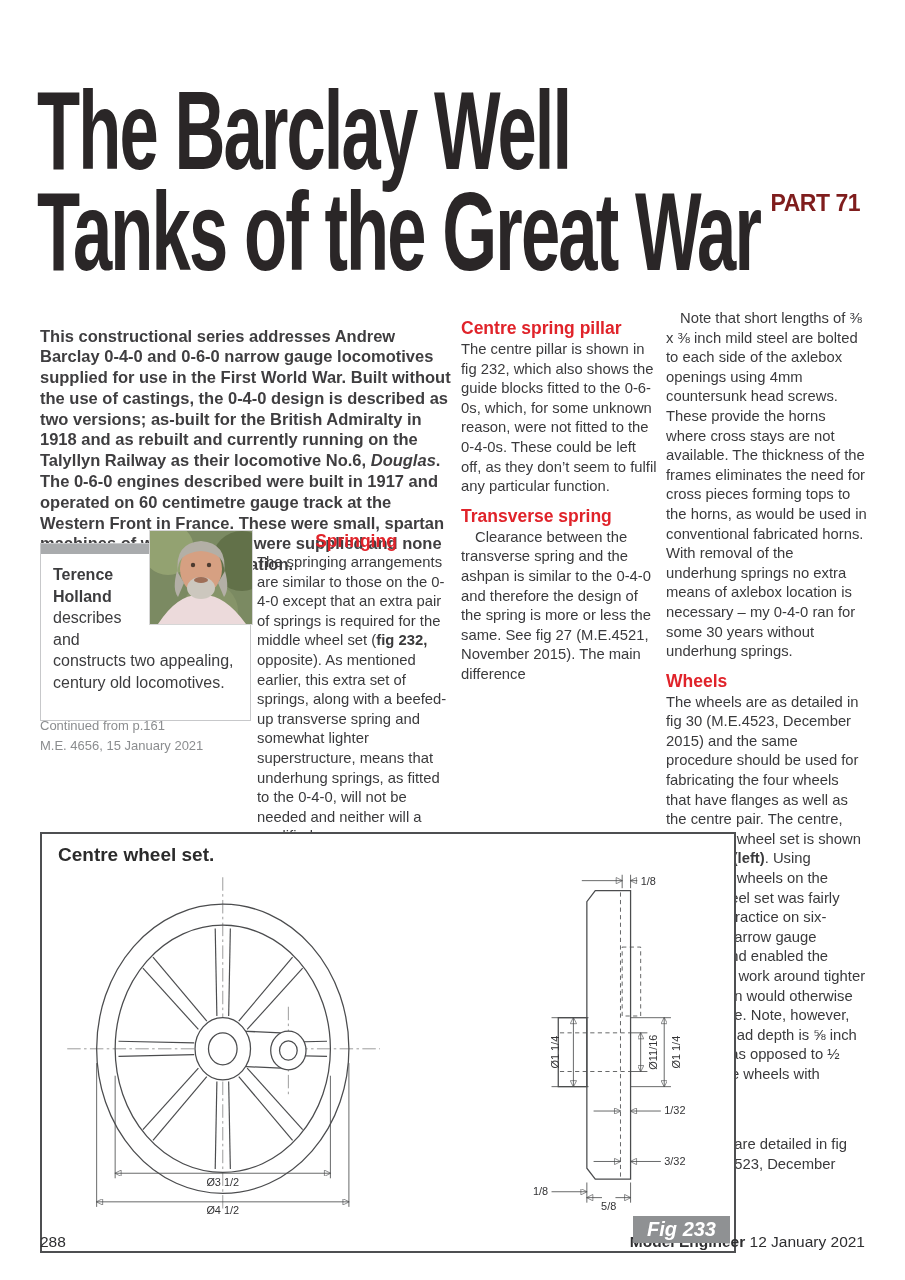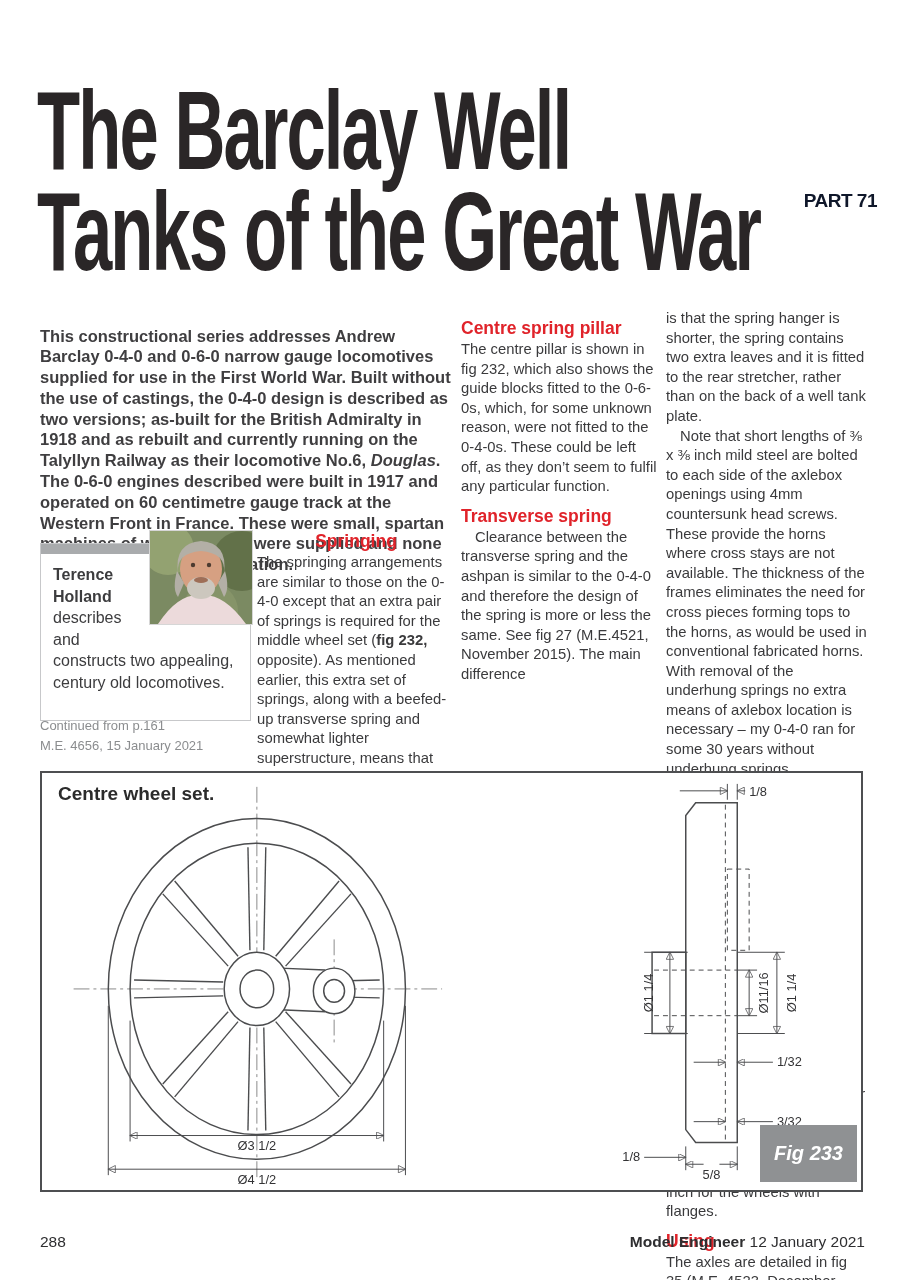--- a/index.html
+++ b/index.html
@@ -4,22 +4,22 @@
 <style>
   html,body{margin:0;padding:0;background:#ffffff;}
   .page{position:relative;width:905px;height:1280px;background:#ffffff;overflow:hidden;
         font-family:"Liberation Sans",sans-serif;color:#3d3d3f;}
 
   
   .masthead{position:absolute;left:37px;top:80px;}
   .mast-line{display:block;white-space:nowrap;font-weight:bold;color:#2a2627;
              font-size:112px;line-height:101px;letter-spacing:-3px;
              transform:scaleX(0.63);transform-origin:0 0;}
-  .part-label{position:absolute;top:190px;right:28px;color:#0f172a;font-weight:bold;
-              font-size:19px;letter-spacing:-0.5px;}
+  .part-label{position:absolute;top:190px;right:45px;color:#7f1d1d;font-weight:bold;
+              font-size:23px;letter-spacing:-0.5px;}
 
   
   .intro{position:absolute;left:40px;top:309px;width:417px;font-weight:bold;
          font-size:16.5px;line-height:20.8px;color:#3f3e40;}
   .intro i{font-style:italic;}
 
   
   .author-card{position:absolute;left:40px;top:543px;width:211px;height:178px;
                border:1px solid #c7c8ca;background:#fff;padding:20px 10px 11px 12px;
                box-sizing:border-box;}
@@ -38,26 +38,26 @@
   .col-middle{left:461px;top:309px;width:198px;}
   .col-right{left:666px;top:309px;width:201px;}
   .sec-heading{margin:9px 0 2px 0;font-size:17.5px;line-height:20px;font-weight:bold;
                color:#e0232a;}
   .sec-heading.first{margin-top:0;text-align:center;}
   .para{margin:0;}
   .para.indent{text-indent:14px;}
   .para b{font-weight:bold;}
 
   
-  .figure-box{position:absolute;left:40px;top:771px;width:823px;height:421px;
+  .figure-box{position:absolute;left:40px;top:832px;width:696px;height:421px;
               border:2px solid #4e4f51;box-sizing:border-box;background:#fff;}
   .fig-caption{position:absolute;left:16px;top:10px;font-size:19px;font-weight:bold;
                color:#2b2b2b;z-index:2;}
   .fig-badge{position:absolute;right:4px;bottom:8px;background:#8f9193;color:#ffffff;
-             font-size:20px;font-weight:bold;font-style:italic;padding:17px 14px;z-index:2;}
+             font-size:20px;font-weight:bold;font-style:italic;padding:2px 14px;z-index:2;}
   .drawing{position:absolute;left:0;top:0;width:100%;height:100%;}
   .drawing line,.drawing path,.drawing ellipse,.drawing rect{stroke:#4b4c4e;fill:none;}
   .cline{stroke:#8a8a8a !important;stroke-dasharray:16 4 3 4;stroke-width:1;}
   .hid{stroke-dasharray:5 4;stroke-width:1;}
   .dim{stroke-width:1;}
   .whitefill{fill:#ffffff !important;}
   .dimtxt{font-family:"Liberation Sans",sans-serif;font-size:13px;fill:#333335;stroke:none;}
 
   
   .footer{position:absolute;left:40px;right:40px;top:1233px;font-size:15.5px;color:#2e2e30;}
@@ -112,21 +112,20 @@
   </div>
 
   <div class="col col-middle">
     <h3 class="sec-heading">Centre spring pillar</h3>
     <p class="para">The centre pillar is shown in fig 232, which also shows the guide blocks fitted to the 0-6-0s, which, for some unknown reason, were not fitted to the 0-4-0s. These could be left off, as they don’t seem to fulfil any particular function.</p>
     <h3 class="sec-heading">Transverse spring</h3>
     <p class="para indent">Clearance between the transverse spring and the ashpan is similar to the 0-4-0 and therefore the design of the spring is more or less the same. See fig 27 (M.E.4521, November 2015). The main difference</p>
   </div>
 
   <div class="col col-right">
-    <p class="para">is that the spring hanger is shorter, the spring contains two extra leaves and it is fitted to the rear stretcher, rather than on the back of a well tank plate.</p>
     <p class="para indent">Note that short lengths of ⅜ x ⅜ inch mild steel are bolted to each side of the axlebox openings using 4mm countersunk head screws. These provide the horns where cross stays are not available. The thickness of the frames eliminates the need for cross pieces forming tops to the horns, as would be used in conventional fabricated horns. With removal of the underhung springs no extra means of axlebox location is necessary – my 0-4-0 ran for some 30 years without underhung springs.</p>
     <h3 class="sec-heading">Wheels</h3>
     <p class="para"><span>The wheels are as detailed in fig 30 (M.E.4523, December 2015) and the same procedure should be used for fabricating the four wheels that have flanges as well as the centre pair. The centre, flangeless wheel set is shown in </span><b>fig 233 (left)</b><span>. Using flangeless wheels on the centre wheel set was fairly common practice on six-coupled, narrow gauge engines and enabled the engines to work around tighter curves than would otherwise be the case. Note, however, that the tread depth is ⅝ inch in fig 233 as opposed to ½ inch for the wheels with flanges.</span></p>
     <h3 class="sec-heading">Using</h3>
     <p class="para">The axles are detailed in fig 35 (M.E. 4523, December 2015).</p>
 
   </div>
 
   <div class="figure-box">
     <div class="fig-caption">Centre wheel set.</div>

